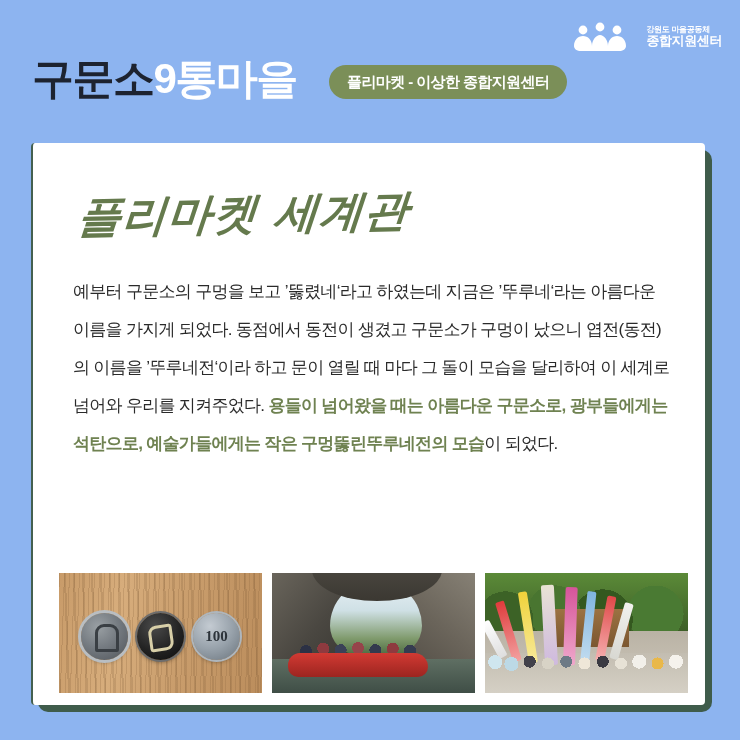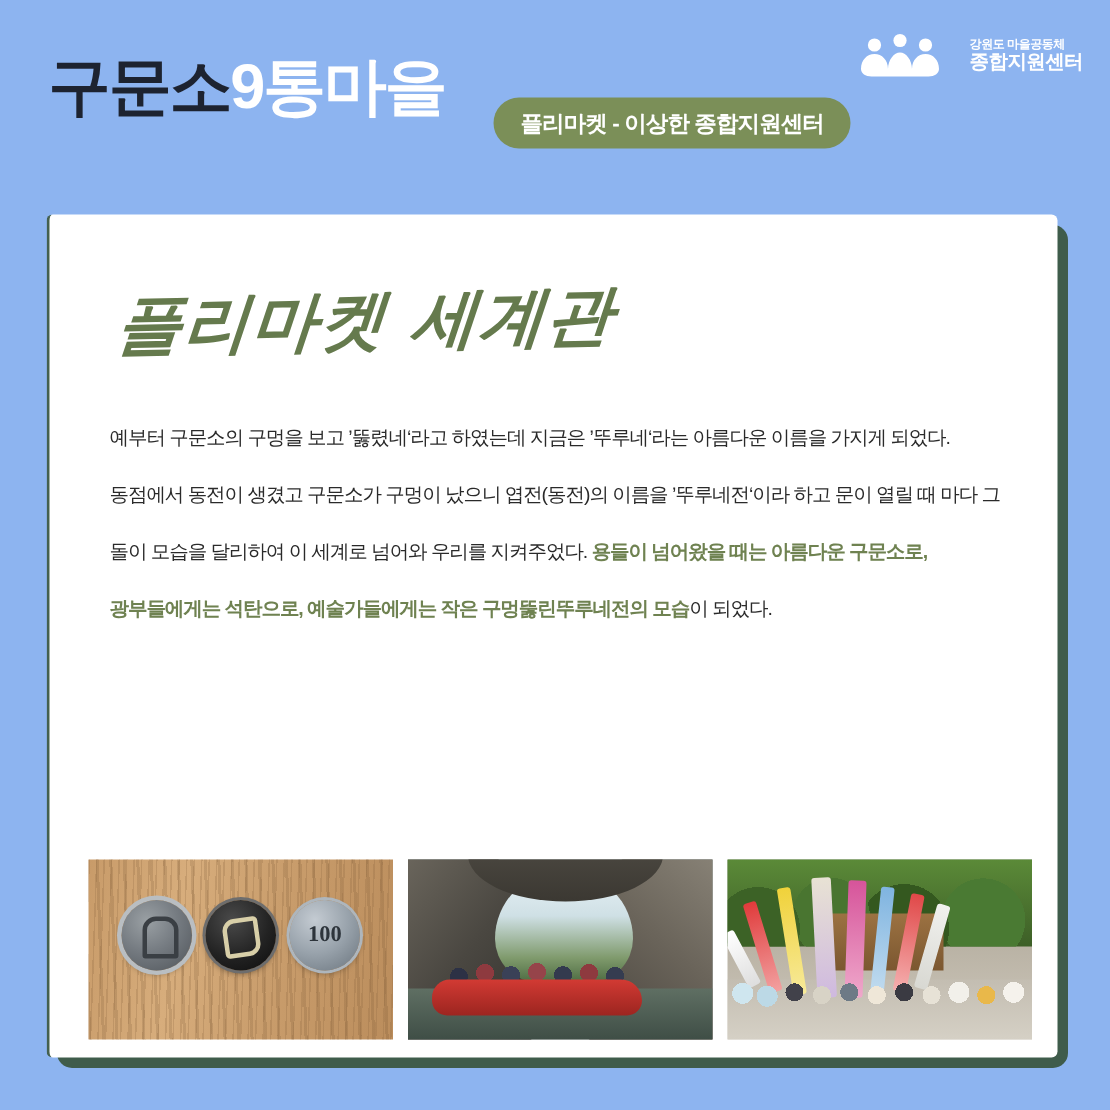--- a/index.html
+++ b/index.html
@@ -28,21 +28,21 @@
     position: absolute;
     left: 0;
     top: 0;
     width: 740px;
     height: 130px;
   }
 
   .brand-title {
     position: absolute;
     left: 32px;
-    top: 37px;
+    top: 58px;
     font-size: 42px;
     font-weight: 800;
     letter-spacing: -1.5px;
     line-height: 1;
     white-space: nowrap;
   }
   .brand-title .seg-dark { color: #1d2330; }
   .brand-title .seg-light { color: #ffffff; }
 
   .title-badge {
@@ -134,21 +134,21 @@
     white-space: nowrap;
     transform: skewX(-6deg) rotate(-1.2deg);
     transform-origin: left bottom;
   }
 
   .card-body {
     position: absolute;
     left: 40px;
     top: 130px;
     width: 600px;
-    font-size: 13px;
+    font-size: 17px;
     line-height: 38px;
     letter-spacing: -0.7px;
     color: #2a2a2a;
     word-break: keep-all;
   }
   .card-body .hl { color: #6f8251; font-weight: 600; }
 
   
   .photo-strip {
     position: absolute;
@@ -174,21 +174,21 @@
         rgba(140,102,63,0.26) 0px, rgba(140,102,63,0.26) 1px,
         rgba(0,0,0,0) 1px, rgba(0,0,0,0) 5px),
       repeating-linear-gradient(88deg,
         rgba(92,62,32,0.16) 0px, rgba(92,62,32,0.16) 2px,
         rgba(0,0,0,0) 2px, rgba(0,0,0,0) 9px),
       linear-gradient(100deg, #c89b69 0%, #d7ad7c 30%, #c99d6c 60%, #bb8d5c 100%);
   }
   .coin {
     position: absolute;
     border-radius: 50%;
-    top: 27px;
+    top: 40px;
   }
   .coin-1 {
     left: 22px; width: 47px; height: 47px;
     background: radial-gradient(circle at 36% 30%, #9aa0a4 0%, #767c82 45%, #4f5459 100%);
     box-shadow: 0 0 0 3px #b9bec2, 0 2px 4px rgba(0,0,0,0.4);
   }
   .coin-1::after {
     content: "";
     position: absolute; left: 14px; top: 11px;
     width: 18px; height: 22px;

